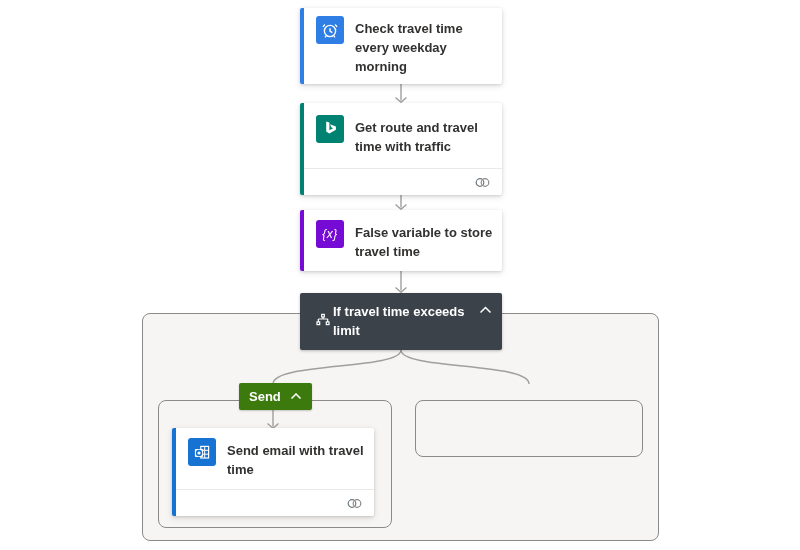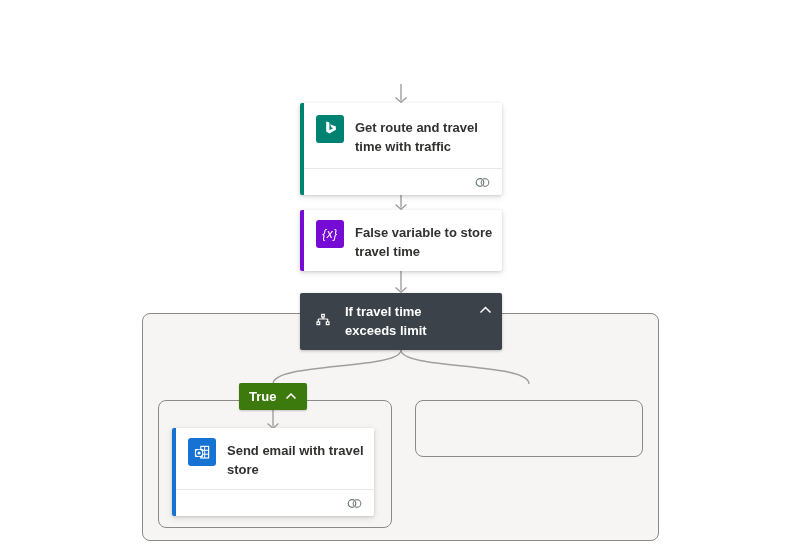--- a/index.html
+++ b/index.html
@@ -28,21 +28,21 @@
   #card-variable{left:300px;top:210px;border-left-color:#770bd6;}
   #card-variable .card-body{padding-top:10px;padding-bottom:10px;}
   #card-send{left:172px;top:428px;border-left-color:#1673d4;}
   #card-send .card-body{padding-top:10px;padding-bottom:10px;}
 
   .bg-blue{background:#2e7ee5;}.bg-teal{background:#008272;}.bg-purple{background:#770bd6;}.bg-outlook{background:#1673d4;}
   .var-glyph{color:#fff;font-size:12px;font-weight:400;font-style:italic;letter-spacing:.5px;}
 
   
   #condition-card{position:absolute;left:300px;top:293px;width:202px;height:57px;background:#3b4249;border-radius:2px;
-        display:flex;align-items:flex-start;gap:12px;padding:9px 10px 0 13px;box-sizing:border-box;color:#fff;z-index:3;
+        display:flex;align-items:flex-start;gap:0;padding:9px 10px 0 13px;box-sizing:border-box;color:#fff;z-index:3;
         box-shadow:0 1px 3px rgba(0,0,0,.25);cursor:pointer;}
   .condition-title{font-size:13px;font-weight:700;line-height:19px;flex:1;}
   .cond-icon{margin-top:9px;}
   .chev{margin-top:4px;flex-shrink:0;cursor:pointer;}
 
   
   .badge{position:absolute;top:383px;height:27px;display:flex;align-items:center;gap:9px;padding:0 10px;border-radius:2px;
         color:#fff;font-size:13px;font-weight:700;z-index:3;box-sizing:border-box;cursor:pointer;
         box-shadow:0 1px 2px rgba(0,0,0,.2);}
   #true-badge{left:239px;background:#3d7a0d;}
@@ -60,20 +60,33 @@
 </style>
 </head>
 <body>
 
 <div class="canvas">
 
   <div class="container" id="outer-container"></div>
   <div class="container" id="true-container"></div>
   <div class="container" id="false-container"></div>
 
+  <div class="card" id="card-trigger">
+    <div class="card-body">
+      <span class="icon-sq bg-blue">
+        <svg width="20" height="20" viewBox="0 0 20 20" fill="none" stroke="#fff" stroke-width="1.4">
+          <circle cx="10" cy="11" r="5.6"></circle>
+          <path d="M10 8.2v3l2.3 1.4"></path>
+          <path d="M5 4.6C4 5.2 3.4 6 3.1 7M15 4.6c1 .6 1.6 1.4 1.9 2.4" stroke-width="1.3"></path>
+          <path d="M6.2 15.9l-1.2 1.5M13.8 15.9l1.2 1.5" stroke-width="1.3"></path>
+        </svg>
+      </span>
+      <div class="card-title">Check travel time every weekday morning</div>
+    </div>
+  </div>
 
   <div class="connector" id="arrow-1">
     <svg width="16" height="19" fill="none" stroke="#a19f9d" stroke-width="1.4">
       <path d="M8 0v16.5"></path>
         <path d="M2.5 13.5L8 18.2l5.5-4.7"></path>
     </svg>
   </div>
 
   <div class="card" id="card-route">
     <div class="card-body">
@@ -135,21 +148,21 @@
   </div>
 
   <div class="connector" id="fork-connector">
     <svg width="340" height="35" fill="none" stroke="#a19f9d" stroke-width="1.4">
       <path d="M171 1C171 21 43 13 43 35"></path>
       <path d="M171 1C171 21 299 13 299 35"></path>
     </svg>
   </div>
 
   <div class="badge" id="true-badge">
-    <span>True</span>
+    <span>Send</span>
     <span class="chev">
       <svg width="12" height="7">
           <path d="M1.5 5.5L6 1l4.5 4.5" fill="none" stroke="#fff" stroke-width="1.5"></path>
         </svg>
     </span>
   </div>
 
   <div class="connector" id="arrow-4">
     <svg width="16" height="19" fill="none" stroke="#a19f9d" stroke-width="1.4">
       <path d="M8 0v16.5"></path>
@@ -160,21 +173,21 @@
   <div class="card" id="card-send">
     <div class="card-body">
       <span class="icon-sq bg-outlook">
         <svg width="20" height="20" viewBox="0 0 20 20">
           <rect x="8.8" y="4.4" width="7.8" height="11.6" fill="none" stroke="#fff" stroke-width="1.2"></rect>
           <path d="M8.8 8.3h7.8M8.8 12.2h7.8M12.7 4.4v11.6" stroke="#fff" stroke-width="1"></path>
           <rect x="2.9" y="6.9" width="8.2" height="8.2" rx="1" fill="#fff"></rect>
           <circle cx="7" cy="11" r="2.4" fill="none" stroke="#1673d4" stroke-width="1.6"></circle>
         </svg>
       </span>
-      <div class="card-title">Send email with travel store</div>
+      <div class="card-title">Send email with travel time</div>
     </div>
     <div class="card-footer">
       <span>
         <svg width="19" height="13" fill="none" stroke-width="1.2">
           <circle cx="7" cy="6.5" r="3.8" stroke="#6b7a80"></circle>
           <circle cx="12" cy="6.5" r="3.8" stroke="#8a8886"></circle>
         </svg>
       </span>
     </div>
   </div>

